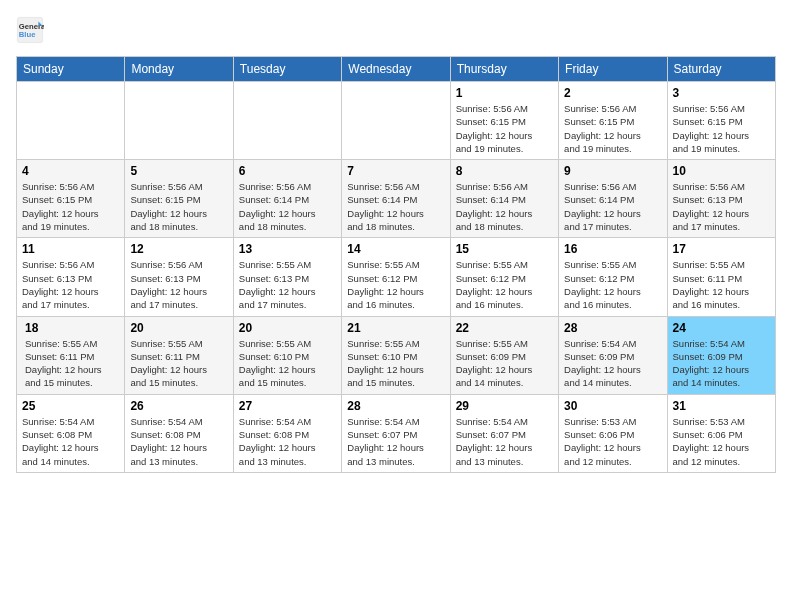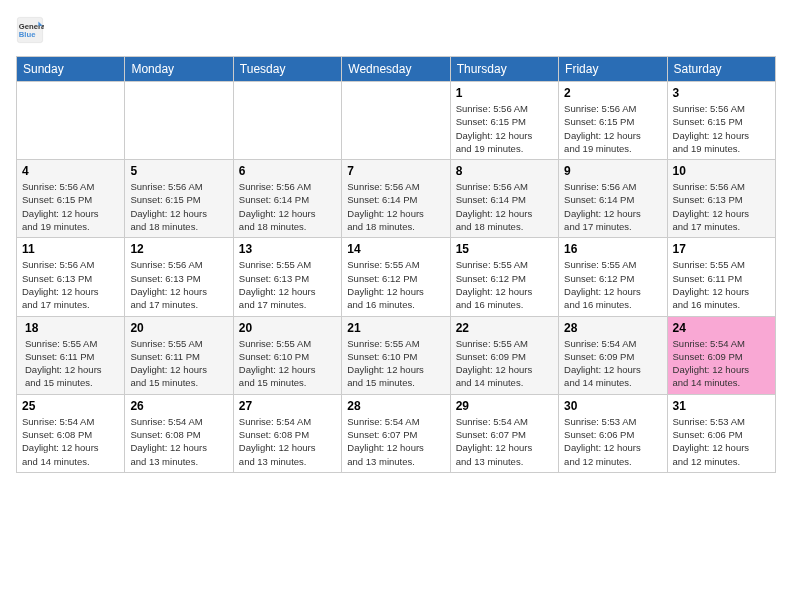--- a/index.html
+++ b/index.html
@@ -274,21 +274,21 @@
 Daylight: 12 hours
 and 14 minutes.</div>
         </td>
         <td style="background: rgb(245, 245, 245);">
           <span class="day-num">28</span>
           <div class="day-info" style="white-space: pre-line;">Sunrise: 5:54 AM
 Sunset: 6:09 PM
 Daylight: 12 hours
 and 14 minutes.</div>
         </td>
-        <td style="background: #f9a8d4; margin-left: 26px;">
+        <td style="background: #7dd3fc; margin-left: 26px;">
           <span class="day-num">24</span>
           <div class="day-info" style="white-space: pre-line;">Sunrise: 5:54 AM
 Sunset: 6:09 PM
 Daylight: 12 hours
 and 14 minutes.</div>
         </td>
       </tr>
       <tr>
         <td>
           <span class="day-num">25</span>

